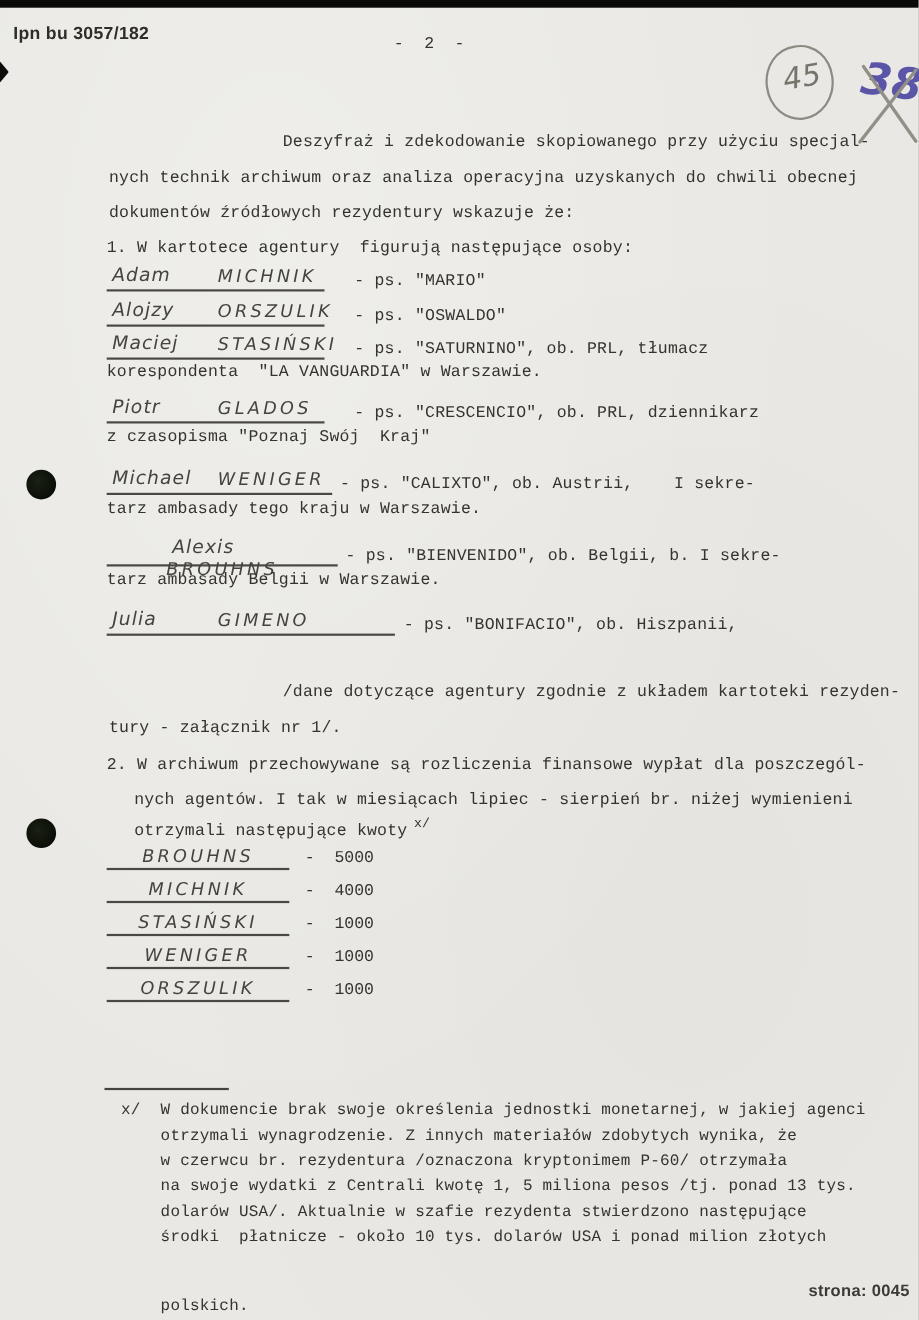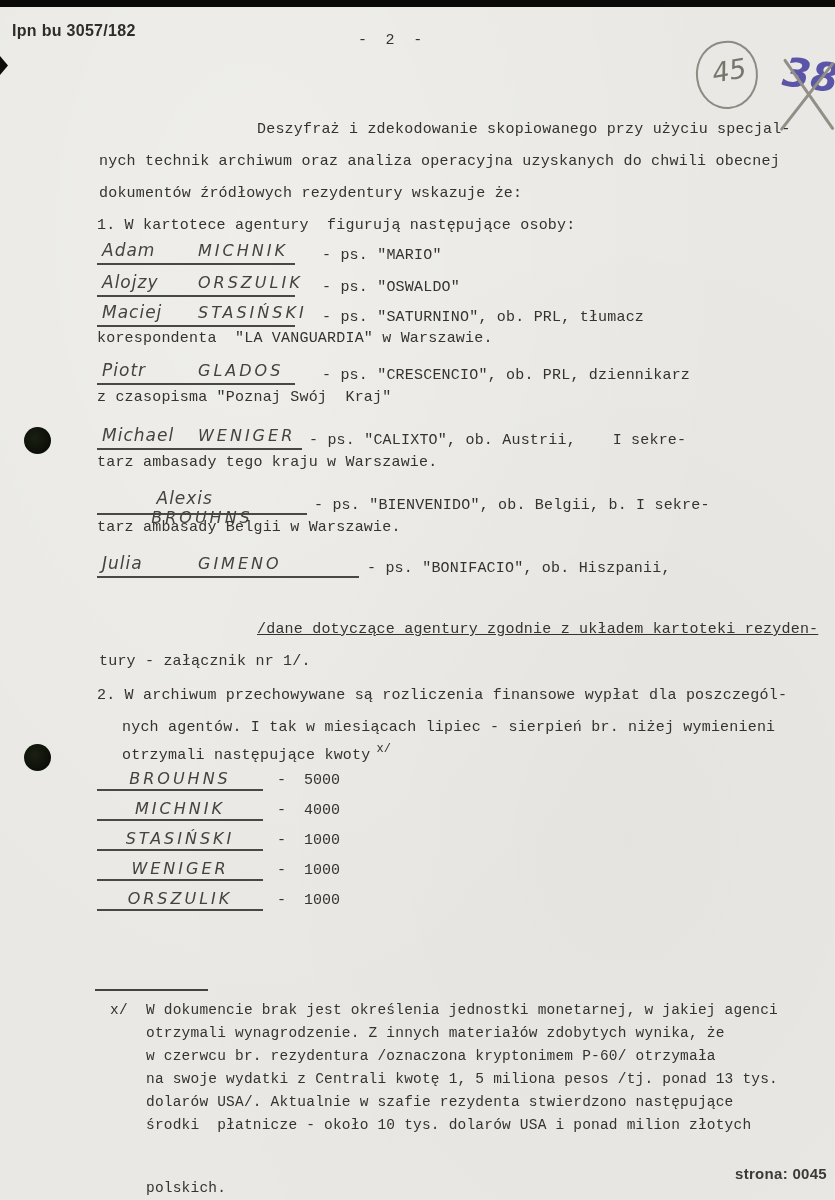--- a/index.html
+++ b/index.html
@@ -188,21 +188,21 @@
   <div class="typed" style="left:97px;top:518px;">tarz ambasady Belgii w Warszawie.</div>
 
   <div class="entry-row w262" style="top:551px;">
     <div class="name-box">
       <span class="hw first-name">Julia</span>
       <span class="hw last-name">GIMENO</span>
     </div>
     <div class="entry-desc">- ps. "BONIFACIO", ob. Hiszpanii,</div>
   </div>
 
-  <div class="typed" style="left:257px;top:620px;text-decoration:underline;">/dane dotyczące agentury zgodnie z układem kartoteki rezyden-</div>
+  <div class="typed" style="left:257px;top:620px;">/dane dotyczące agentury zgodnie z układem kartoteki rezyden-</div>
   <div class="typed" style="left:99px;top:652px;">tury - załącznik nr 1/.</div>
 
   <div class="typed" style="left:97px;top:686px;">2. W archiwum przechowywane są rozliczenia finansowe wypłat dla poszczegól-</div>
   <div class="typed" style="left:122px;top:718px;">nych agentów. I tak w miesiącach lipiec - sierpień br. niżej wymienieni</div>
   <div class="typed" style="left:122px;top:746px;"><span>otrzymali następujące kwoty</span><span class="sup">x/</span></div>
 
   <div class="pay-row" style="top:764px;">
     <div class="pay-box">
       <span class="hw pay-name">BROUHNS</span>
     </div>
@@ -228,21 +228,21 @@
   </div>
   <div class="pay-row" style="top:884px;">
     <div class="pay-box">
       <span class="hw pay-name">ORSZULIK</span>
     </div>
     <div class="pay-amount">-  1000</div>
   </div>
 
   <div class="fn-rule"></div>
   <div class="typed small fn-marker">x/</div>
-  <div class="typed small fn-line" style="top:1000px;">W dokumencie brak jest określenia jednostki monetarnej, w jakiej agenci</div>
+  <div class="typed small fn-line" style="top:1000px;">W dokumencie brak swoje określenia jednostki monetarnej, w jakiej agenci</div>
   <div class="typed small fn-line" style="top:1023px;">otrzymali wynagrodzenie. Z innych materiałów zdobytych wynika, że</div>
   <div class="typed small fn-line" style="top:1046px;">w czerwcu br. rezydentura /oznaczona kryptonimem P-60/ otrzymała</div>
   <div class="typed small fn-line" style="top:1069px;">na swoje wydatki z Centrali kwotę 1, 5 miliona pesos /tj. ponad 13 tys.</div>
   <div class="typed small fn-line" style="top:1092px;">dolarów USA/. Aktualnie w szafie rezydenta stwierdzono następujące</div>
   <div class="typed small fn-line" style="top:1115px;">środki  płatnicze - około 10 tys. dolarów USA i ponad milion złotych</div>
   <div class="typed small fn-line" style="top:1138px;margin-top:40px;">polskich.</div>
 
   <div class="footer-page">strona: 0045</div>
 
 </div>

